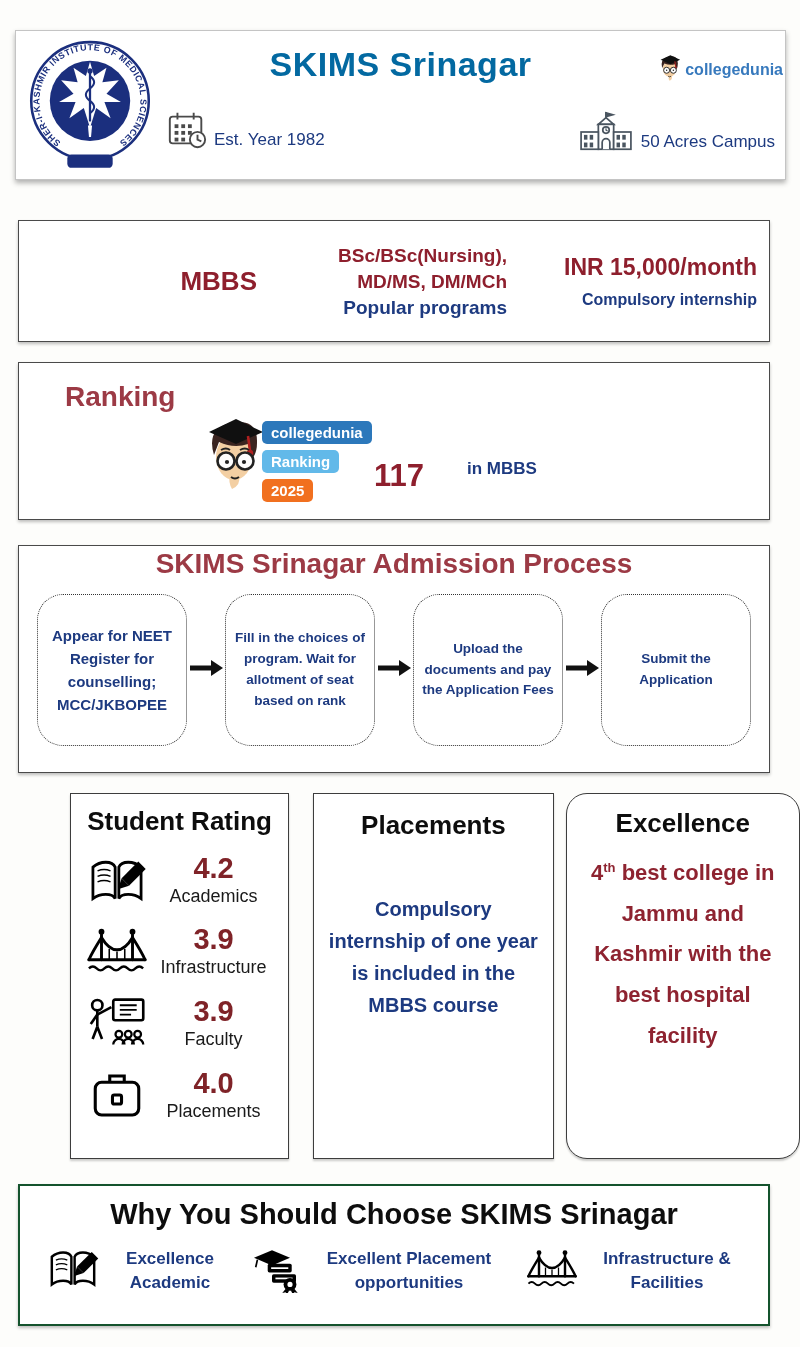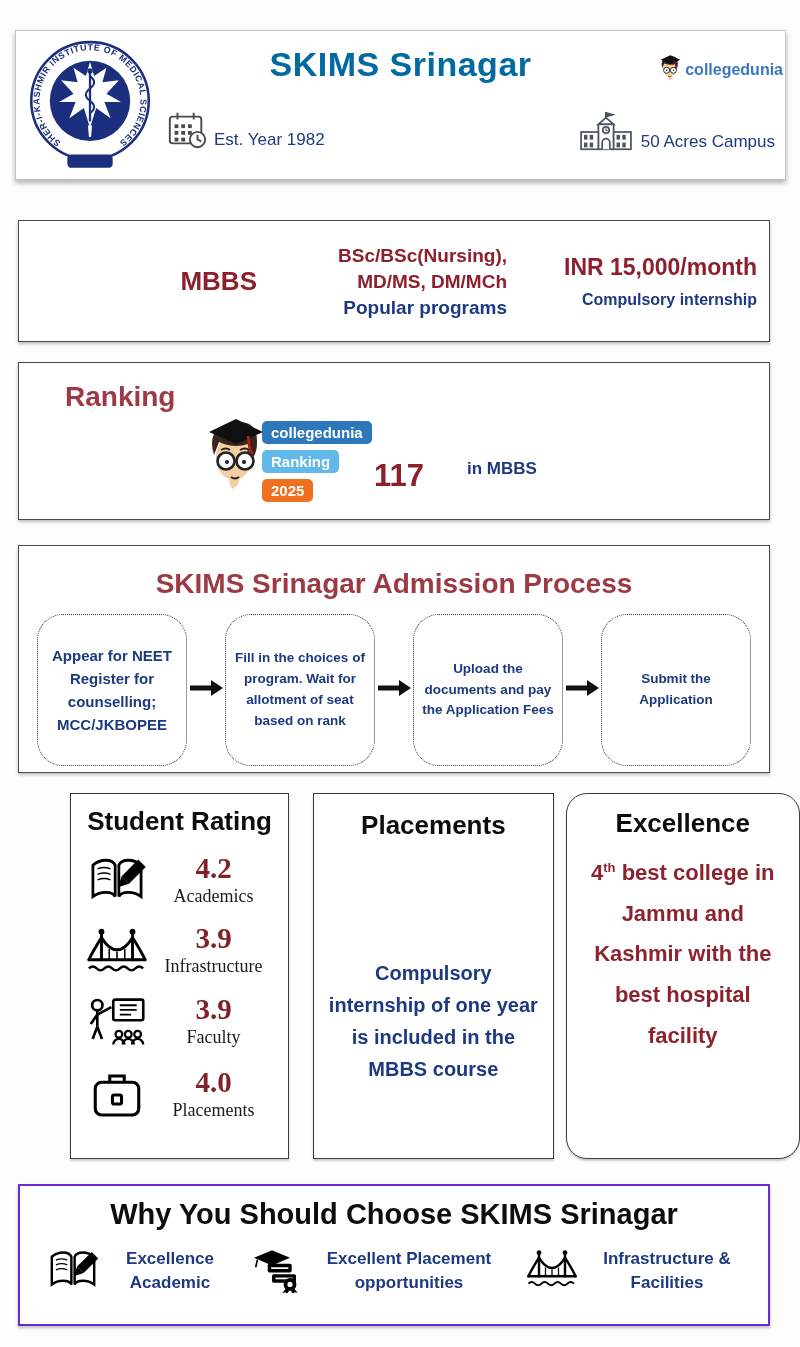--- a/index.html
+++ b/index.html
@@ -49,54 +49,54 @@
   .ranking-heading { position:absolute; left:46px; top:18px; color:#9c3a45; font-weight:bold; font-size:28px; }
   .mascot-wrap { position:absolute; left:185px; top:50px; }
   .badge-stack { position:absolute; left:243px; top:58px; display:flex; flex-direction:column; align-items:flex-start; gap:6px; }
   .badge { color:#fff; font-weight:bold; border-radius:5px; padding:3px 9px; font-size:15px; }
   .badge-brand { background:#2c78bb; }
   .badge-rank  { background:#62b9e9; }
   .badge-year  { background:#f1701f; }
   .rank-number { position:absolute; left:355px; top:95px; color:#8e1f2d; font-weight:bold; font-size:31px; }
   .rank-in { position:absolute; left:448px; top:96px; color:#1d3a80; font-weight:bold; font-size:17px; }
   
-  .admission-card { margin-top:25px; height:228px; padding:22px 12px 0; }
+  .admission-card { margin-top:25px; height:228px; padding:2px 12px 0; }
   .admission-heading { text-align:center; color:#9c3a45; font-weight:bold; font-size:28px; }
   .steps-row { display:flex; align-items:center; justify-content:space-between; margin-top:14px; padding:0 6px; }
   .step-box {
     width:152px; height:152px; border:1.6px dotted #333; border-radius:26px;
     display:flex; align-items:center; justify-content:center; text-align:center;
     color:#1d3a80; font-weight:bold; font-size:13.5px; line-height:1.55; padding:8px;
     background:#fff;
   }
   .step-box.first { font-size:15px; }
   .step-arrow { flex:0 0 auto; margin:0 2px; }
   
   .cards-row { display:flex; margin:20px 0 0 23px; gap:0;padding-left:47px; }
   .mini-card { background:#fff; border:1px solid #3d3d3d; box-shadow:0 2px 2px rgba(0,0,0,.2); height:366px; }
   .rating-card { width:227px; margin-right:24px; padding-top:12px; }
   .place-card  { width:248px; margin-right:12px; padding:16px 14px 0; }
   .excel-card  { width:242px; padding:14px 12px 0;border-radius:21px; }
   .mini-heading { text-align:center; font-weight:bold; font-size:26px; color:#0d0d0d; }
-  .rating-row { display:flex; margin:17px 0 0 14px;font-family:Liberation Serif, serif; }
+  .rating-row { display:flex; align-items:center; margin:17px 0 0 14px; }
   .rating-icon { width:64px; flex:0 0 64px; display:flex; justify-content:center; }
   .rating-text { flex:1; text-align:center; padding-right:10px; }
   .rating-score { color:#7f2328; font-weight:bold; font-size:29px; line-height:1; }
   .rating-label { color:#1a1a1a; font-size:18px; margin-top:3px; }
   .place-body {
-    margin-top:116px; text-align:center; color:#1d3a80; font-weight:bold;
+    margin-top:52px; text-align:center; color:#1d3a80; font-weight:bold;
     font-size:20px; line-height:1.6;
   }
   .excel-body {
     margin-top:14px; text-align:center; color:#8e2330; font-weight:bold;
     font-size:22px; line-height:1.85;
   }
   .excel-body sup { font-size:13px; }
   
-  .why-card { margin-top:25px; height:142px; border:2px solid #6d28d9; padding-top:12px; }
+  .why-card { margin-top:25px; height:142px; border:2px solid #14532d; padding-top:12px; }
   .why-heading { text-align:center; font-weight:bold; font-size:29px; color:#0d0d0d; }
   .why-row { display:flex; align-items:center; justify-content:space-between; padding:14px 26px 0 26px; }
   .why-item { display:flex; align-items:center; gap:14px; }
   .why-label { color:#1d3a80; font-weight:bold; font-size:17px; line-height:1.4; text-align:center; }
   .why-label.w1 { width:112px; }
   .why-label.w2 { width:150px; }
   .why-label.w3 { width:182px; }
 </style>
 </head>
 <body>

